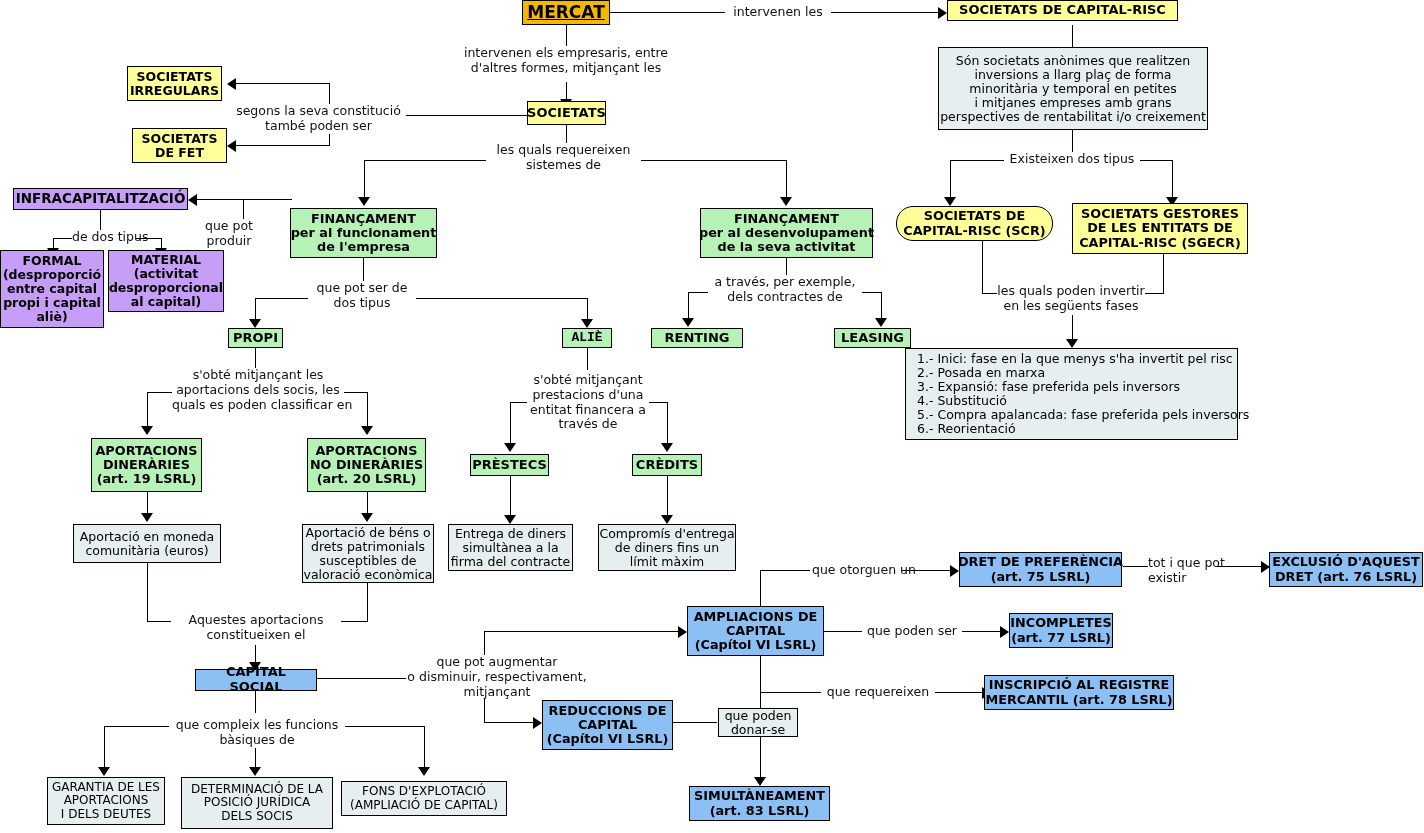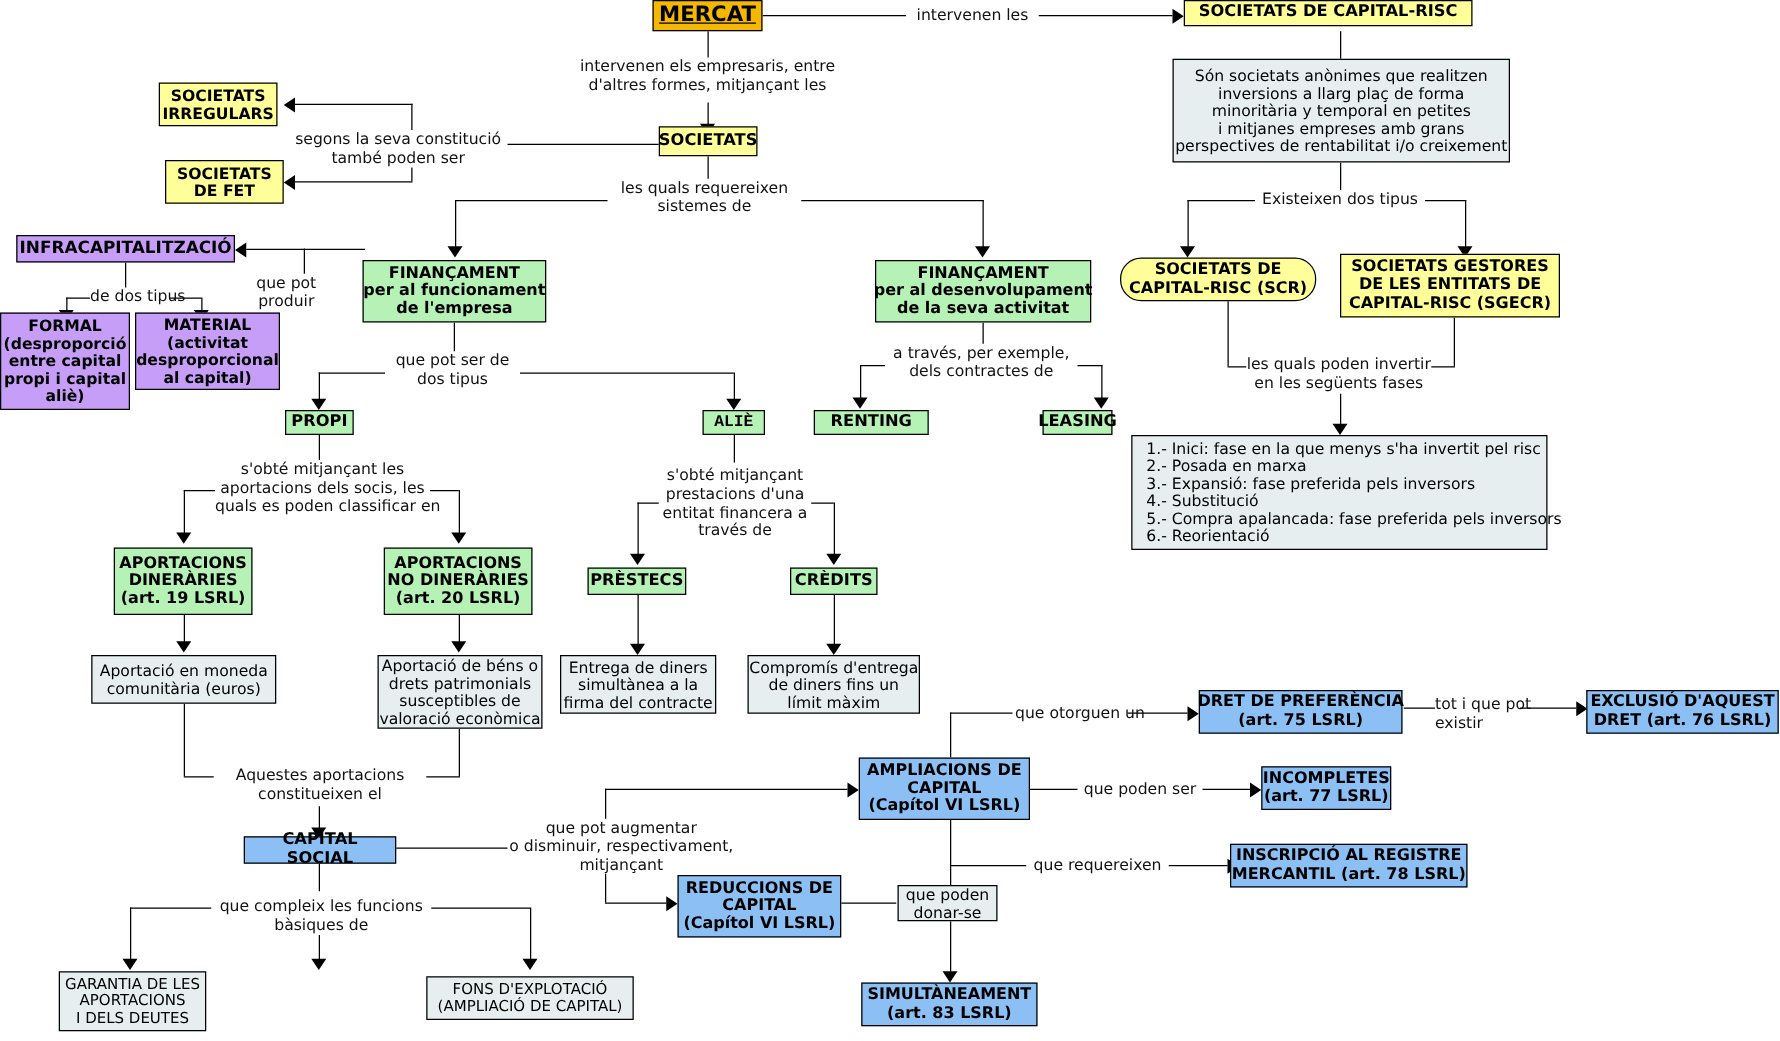--- a/index.html
+++ b/index.html
@@ -242,21 +242,21 @@
     </div>
 
   <div class="node n-green" style="left:562px;top:328px;width:50px;height:20px;font-size:13px;font-family:Liberation Mono, monospace;">
       <span>ALIÈ</span>
     </div>
 
   <div class="node n-green" style="left:651px;top:328px;width:92px;height:20px;font-size:13px;">
       <span>RENTING</span>
     </div>
 
-  <div class="node n-green" style="left:834px;top:328px;width:56px;height:20px;font-size:13px;">
+  <div class="node n-green" style="left:834px;top:328px;width:77px;height:20px;font-size:13px;">
       <span>LEASING</span>
     </div>
 
   <div class="node n-green" style="left:91px;top:438px;width:111px;height:54px;font-size:12.8px;white-space:pre;"><span>APORTACIONS
 DINERÀRIES
 (art. 19 LSRL)</span></div>
 
   <div class="node n-green" style="left:307px;top:438px;width:119px;height:54px;font-size:12.8px;white-space:pre;"><span>APORTACIONS
 NO DINERÀRIES
 (art. 20 LSRL)</span></div>
@@ -286,20 +286,23 @@
 límit màxim</span></div>
 
   <div class="node n-blue" style="left:195px;top:669px;width:122px;height:22px;font-size:13px;">
       <span>CAPITAL SOCIAL</span>
     </div>
 
   <div class="node n-grey" style="left:47px;top:777px;width:118px;height:48px;font-size:12px;white-space:pre;"><span>GARANTIA DE LES
 APORTACIONS
 I DELS DEUTES</span></div>
 
+  <div class="node n-grey" style="left:181px;top:777px;width:152px;height:52px;font-size:12px;white-space:pre;"><span>DETERMINACIÓ DE LA
+POSICIÓ JURÍDICA
+DELS SOCIS</span></div>
 
   <div class="node n-grey" style="left:341px;top:781px;width:166px;height:35px;font-size:12px;white-space:pre;"><span>FONS D'EXPLOTACIÓ
 (AMPLIACIÓ DE CAPITAL)</span></div>
 
   <div class="node n-blue" style="left:687px;top:606px;width:137px;height:50px;font-size:12.8px;white-space:pre;"><span>AMPLIACIONS DE
 CAPITAL
 (Capítol VI LSRL)</span></div>
 
   <div class="node n-blue" style="left:542px;top:700px;width:131px;height:50px;font-size:12.8px;white-space:pre;align-items:center;"><span>REDUCCIONS DE
 CAPITAL

